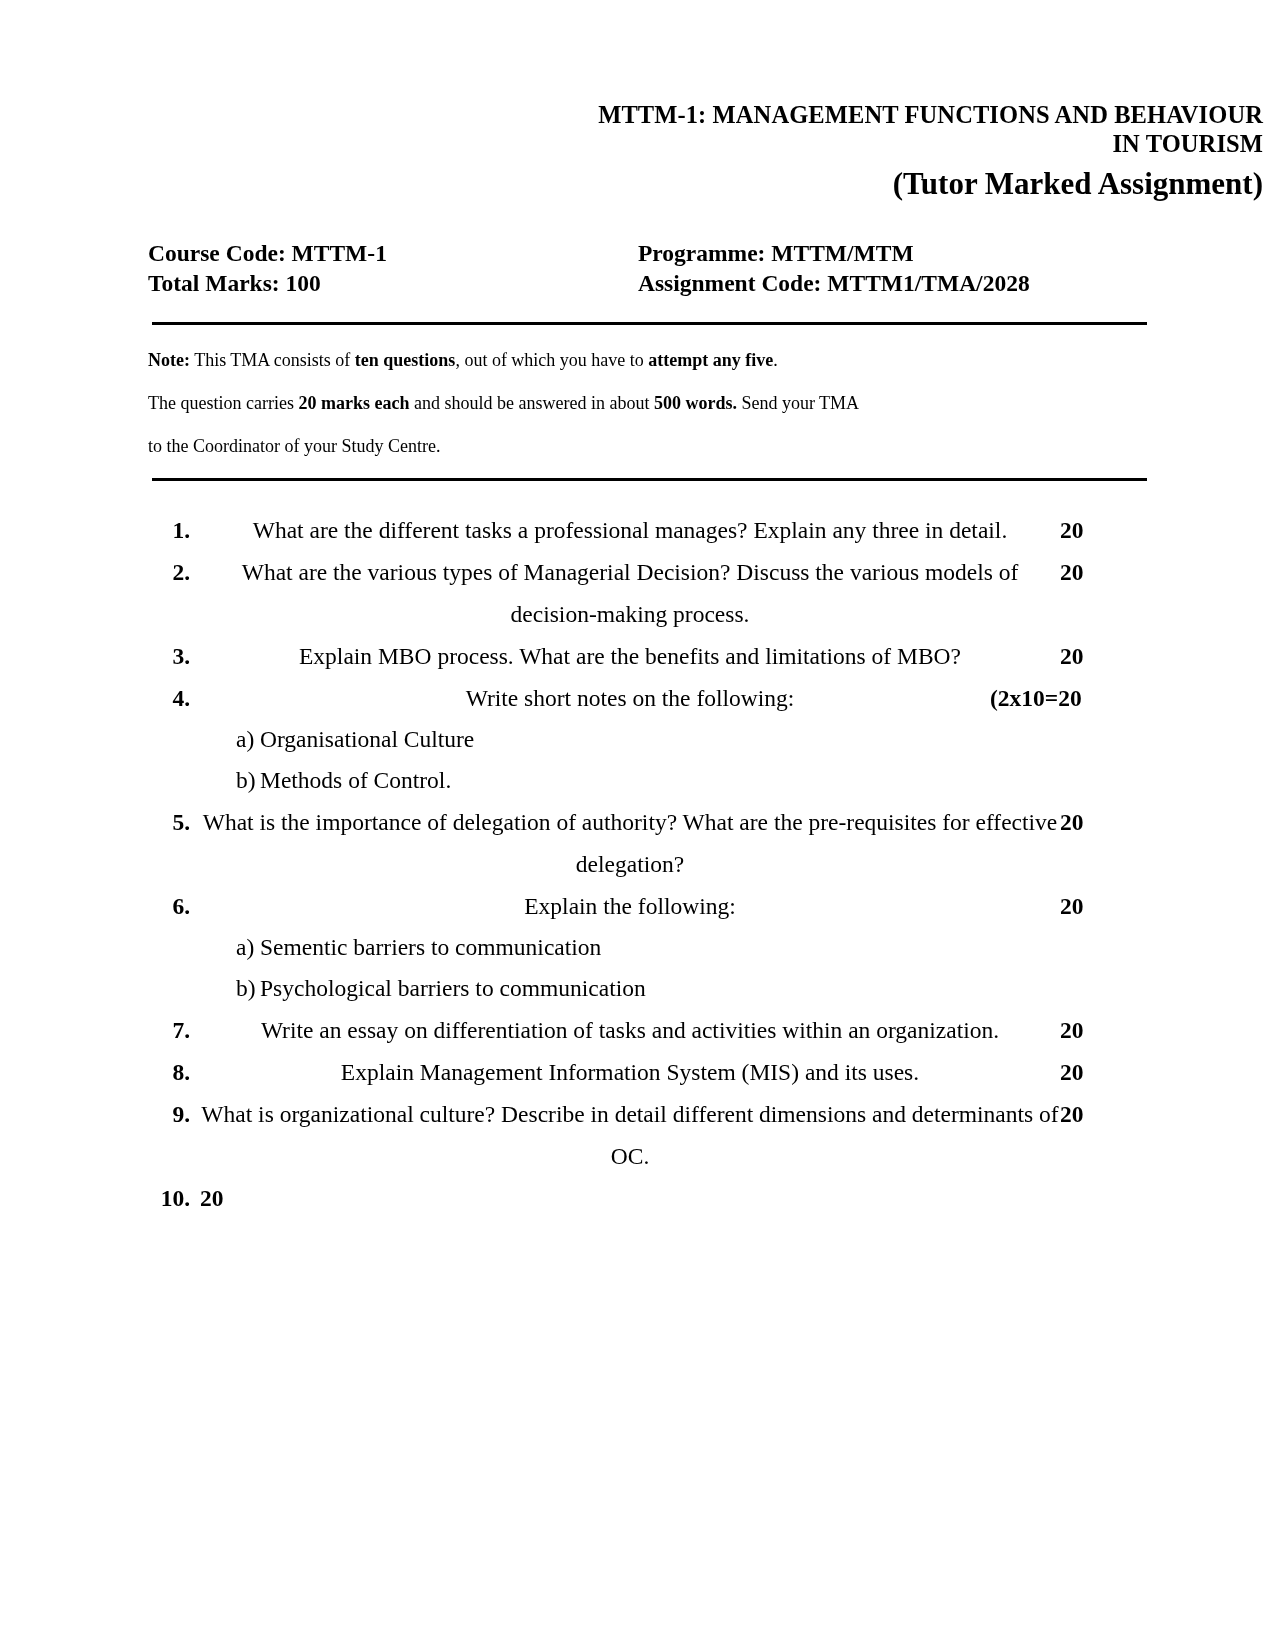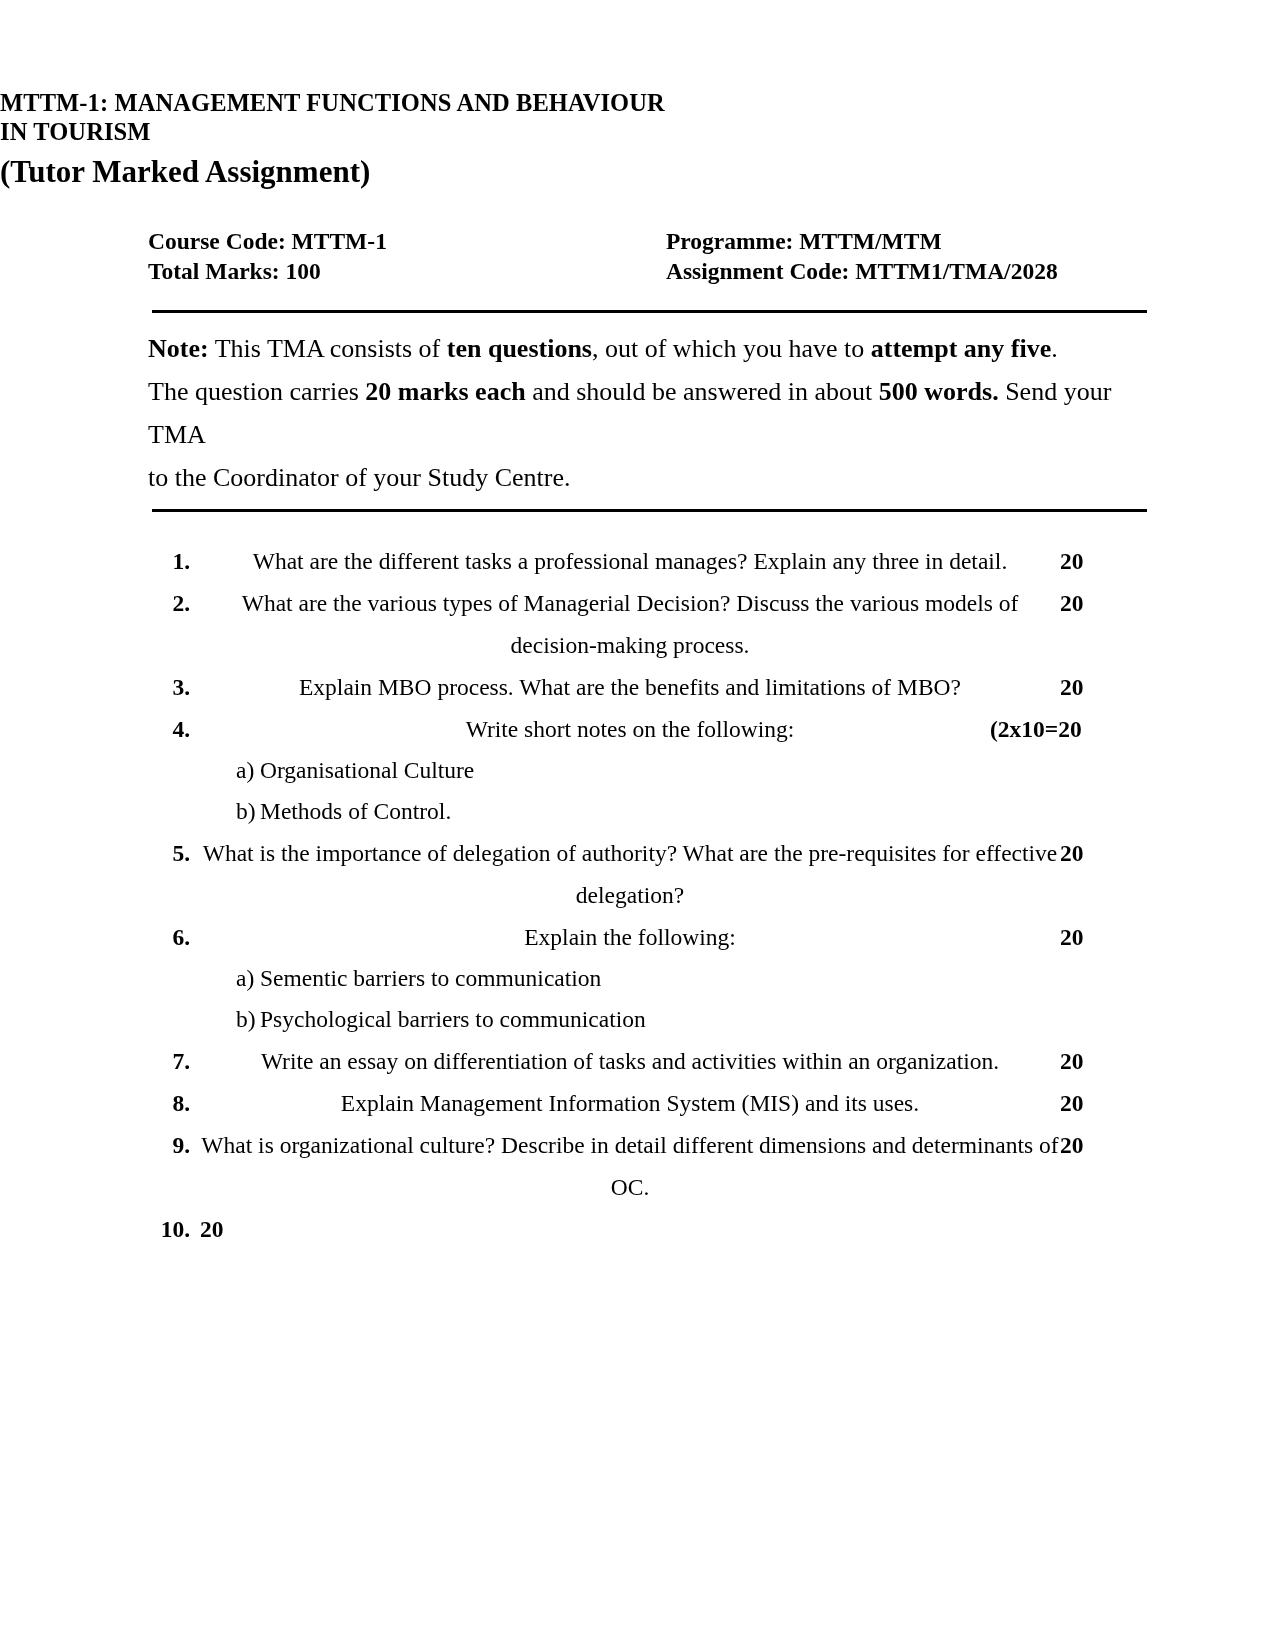--- a/index.html
+++ b/index.html
@@ -19,22 +19,22 @@
     position: relative;
     width: 1275px;
     height: 1650px;
     box-sizing: border-box;
     padding: 0;
     overflow: hidden;
   }
 
   
   .title-block {
-    text-align: left;
-    margin: 0;
+    text-align: right;
+    margin: 12px;
     padding-top: 88px;
   }
   .title-line {
     font-size: 24.5px;
     font-weight: bold;
     line-height: 29px;
     letter-spacing: 0.1px;
   }
   .title-sub {
     font-size: 31px;
@@ -47,21 +47,20 @@
   .meta {
     margin-top: 40px;
     padding-left: 148px;
     padding-right: 125px;
     font-size: 23.5px;
     font-weight: bold;
     line-height: 30px;
   }
   .meta-row {
     display: flex;
-    gap: 28px;
   }
   .meta-left {
     width: 490px;
     flex: 0 0 490px;
   }
   .meta-right {
     flex: 1 1 auto;
   }
 
   
@@ -72,21 +71,21 @@
     height: 0;
   }
   .rule-top { margin-top: 24px; }
   .rule-bottom { margin-top: 10px; }
 
   
   .note {
     margin-top: 14px;
     padding-left: 148px;
     padding-right: 128px;
-    font-size: 26px;
+    font-size: 18px;
     line-height: 43px;
   }
   .note b { font-weight: bold; }
 
   
   .questions {
     margin-top: 28px;
     padding-left: 148px;
     padding-right: 0px;
     font-size: 23.5px;

